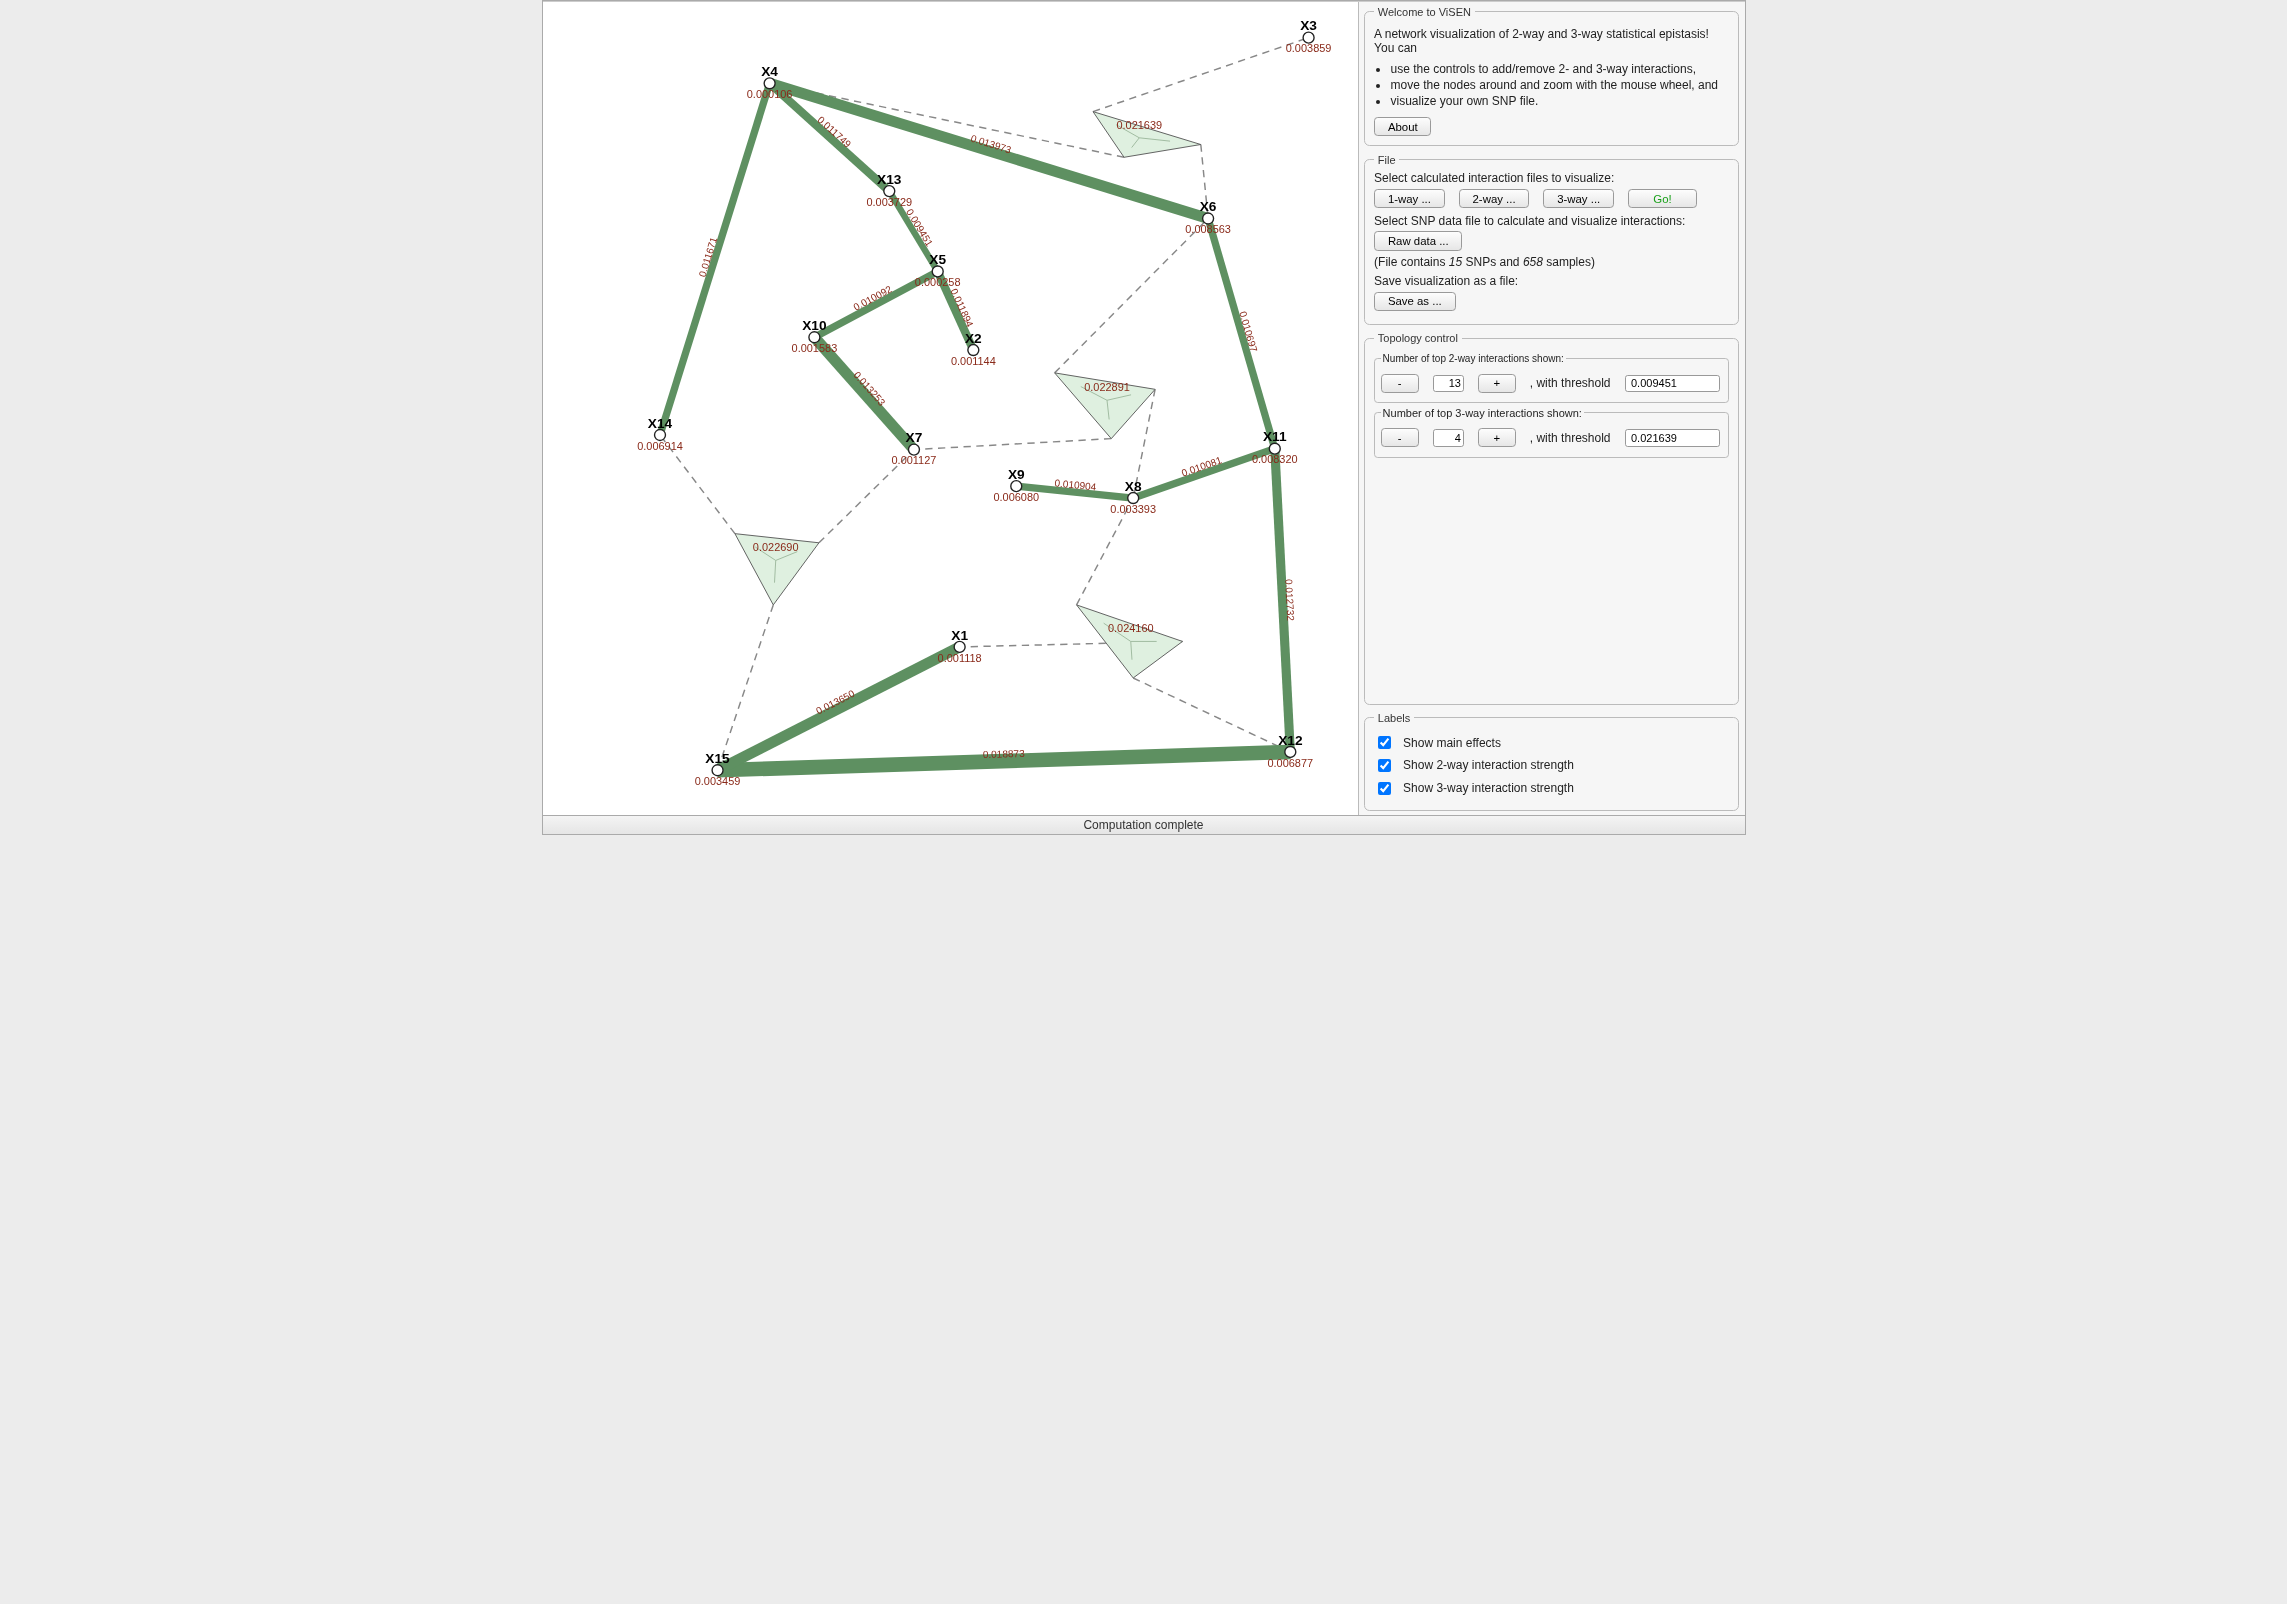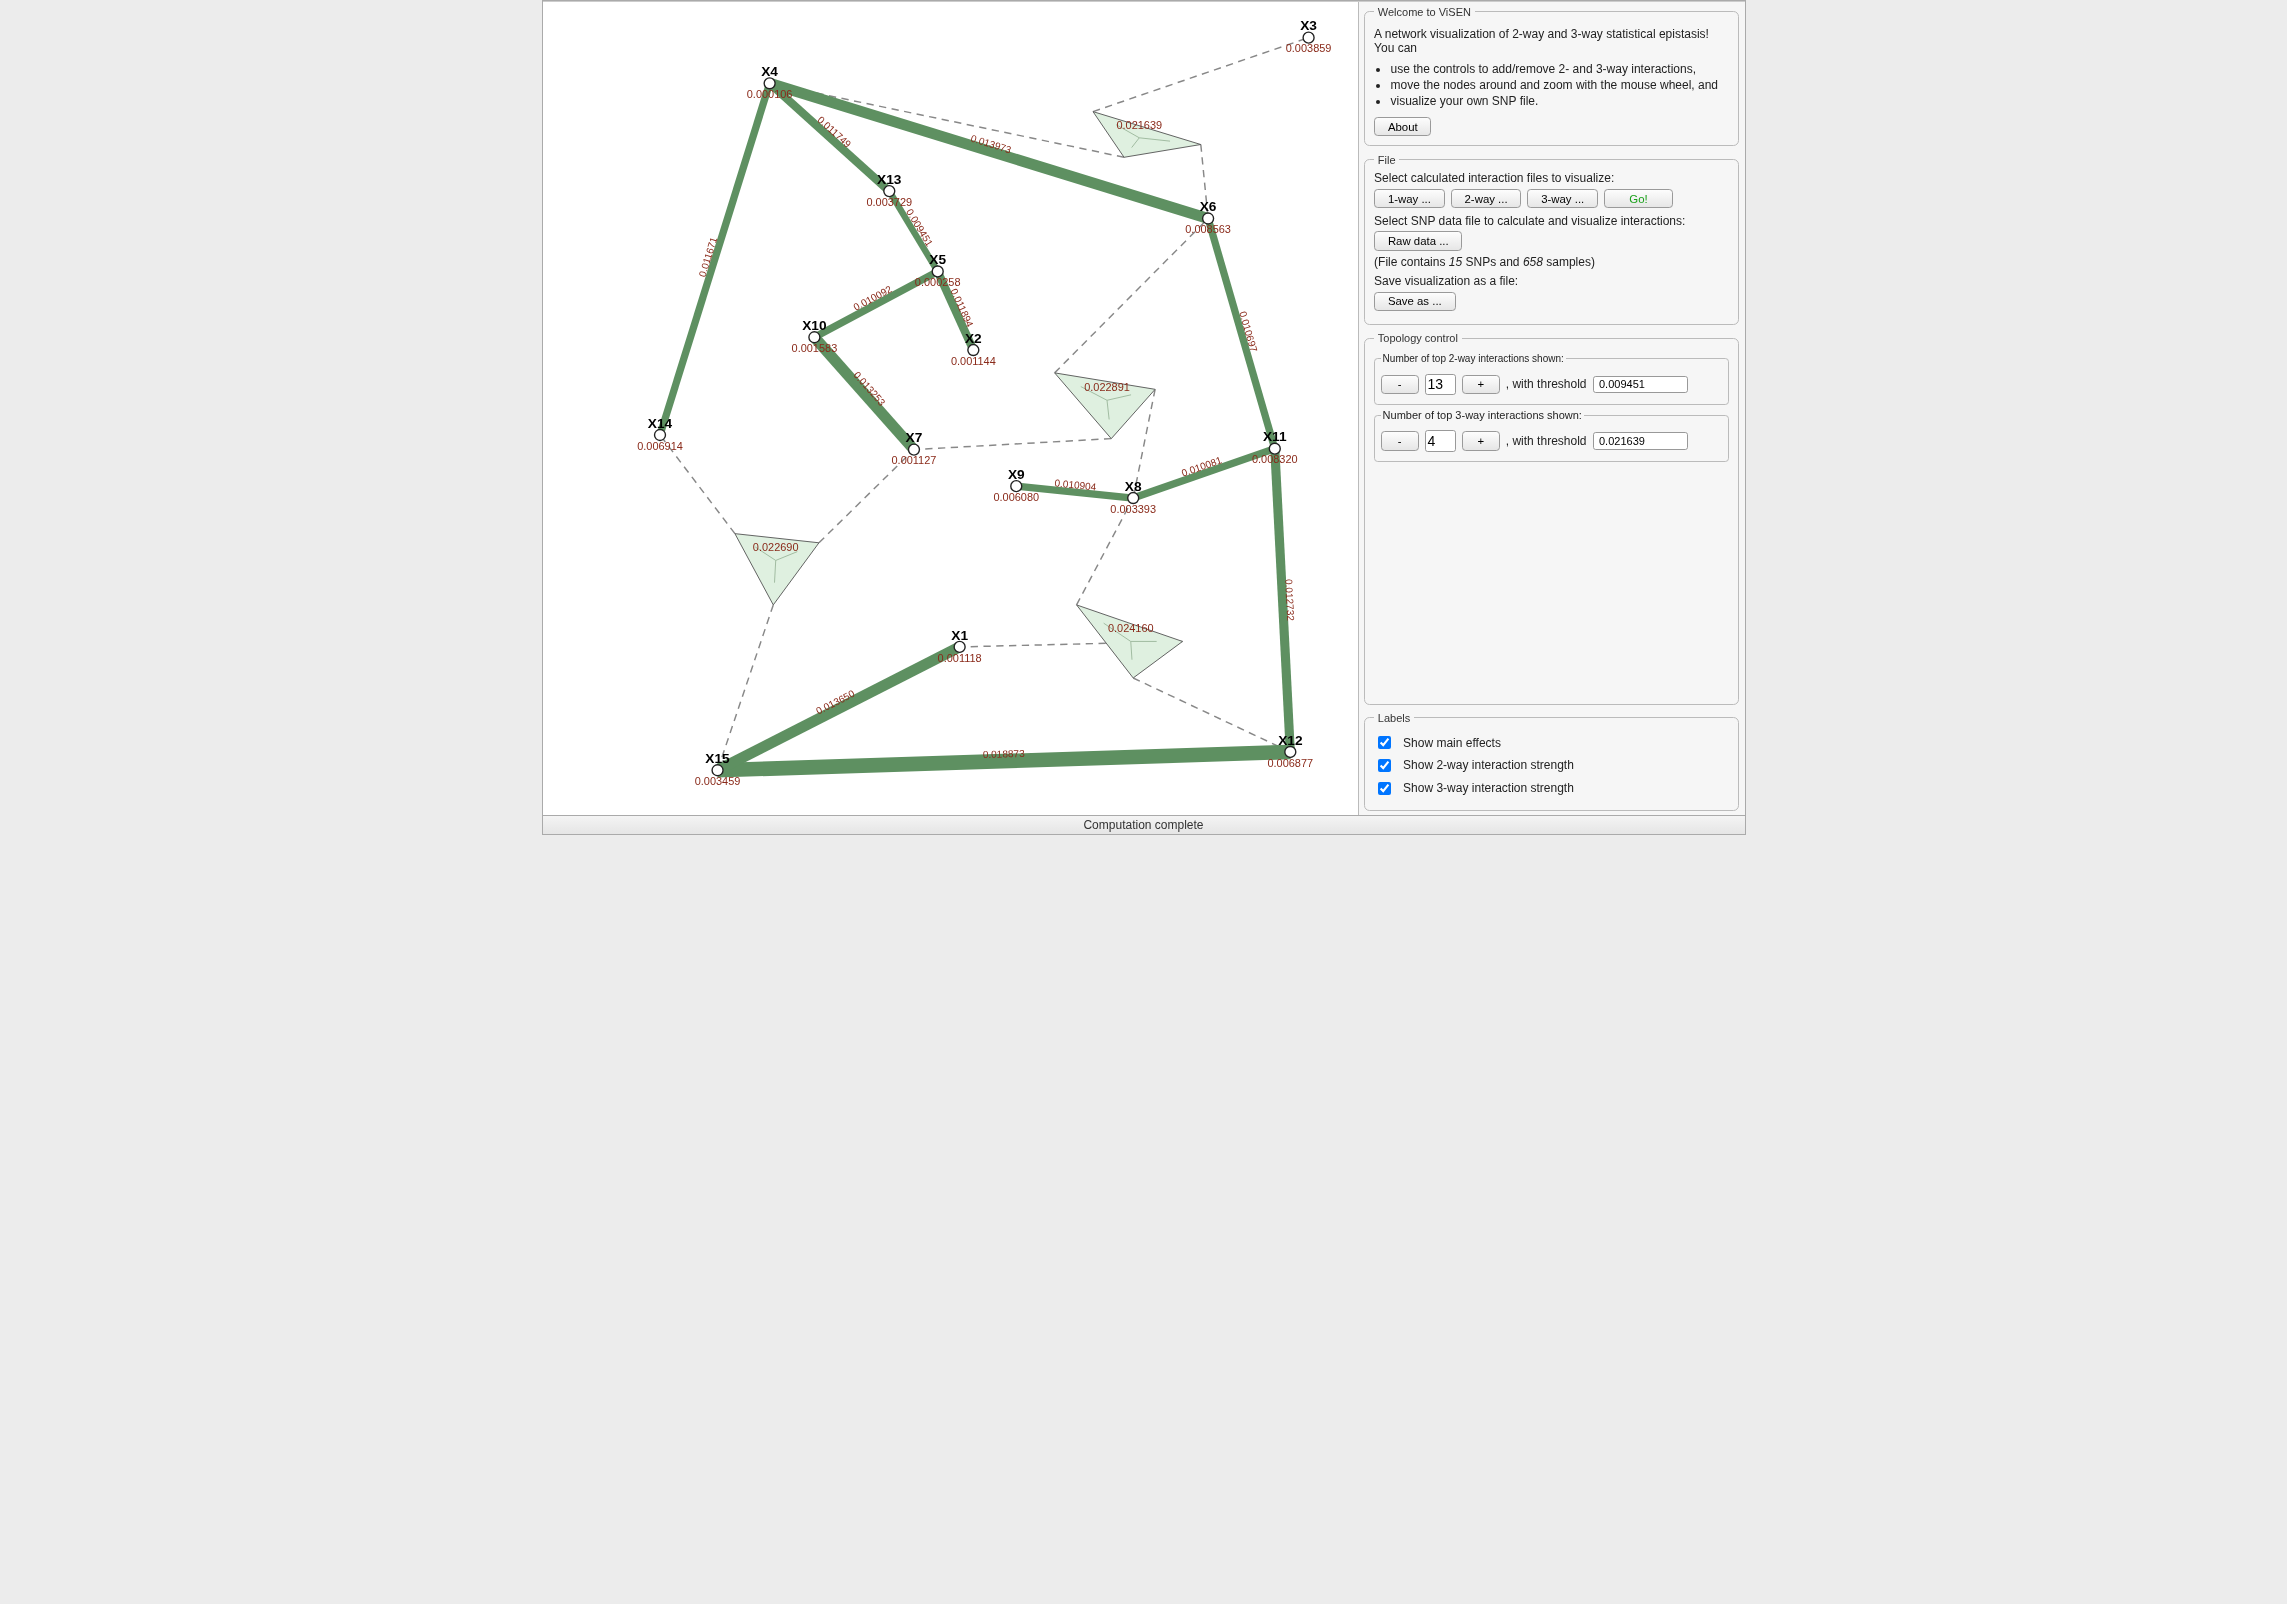--- a/index.html
+++ b/index.html
@@ -69,24 +69,24 @@
   button {
     font-family: inherit;
     font-size: 11.4px;
     padding: 2.7px 12.8px;
     background: linear-gradient(#fdfdfd,#e6e6e6);
     border: 0.9px solid #9a9a9a;
     border-radius: 3.7px;
     cursor: pointer;
   }
   button.go { color: #18a018; width: 69px; text-align: center; }
-  .row { display: flex; align-items: center; gap: 6px; margin: 3.7px 0; }
+  .row { display: flex; align-items: center; gap: 14px; margin: 3.7px 0; }
   input[type=text].small {
-    width: 25.6px; text-align: left;
-    font-size: 14px; padding: 1.8px 1.8px;
+    width: 25.6px; text-align: right;
+    font-size: 11px; padding: 1.8px 1.8px;
     border: 0.9px solid #999; border-radius: 2.7px;
   }
   input[type=text].thresh {
     width: 82px; text-align: left;
     font-size: 11px; padding: 1.8px 5.5px;
     border: 0.9px solid #999; border-radius: 2.7px;
   }
   button.step { width: 38px; }
   .italic { font-style: italic; }
   label.cb { display: flex; align-items: center; gap: 9px; margin: 3.7px 0; cursor: pointer; }

